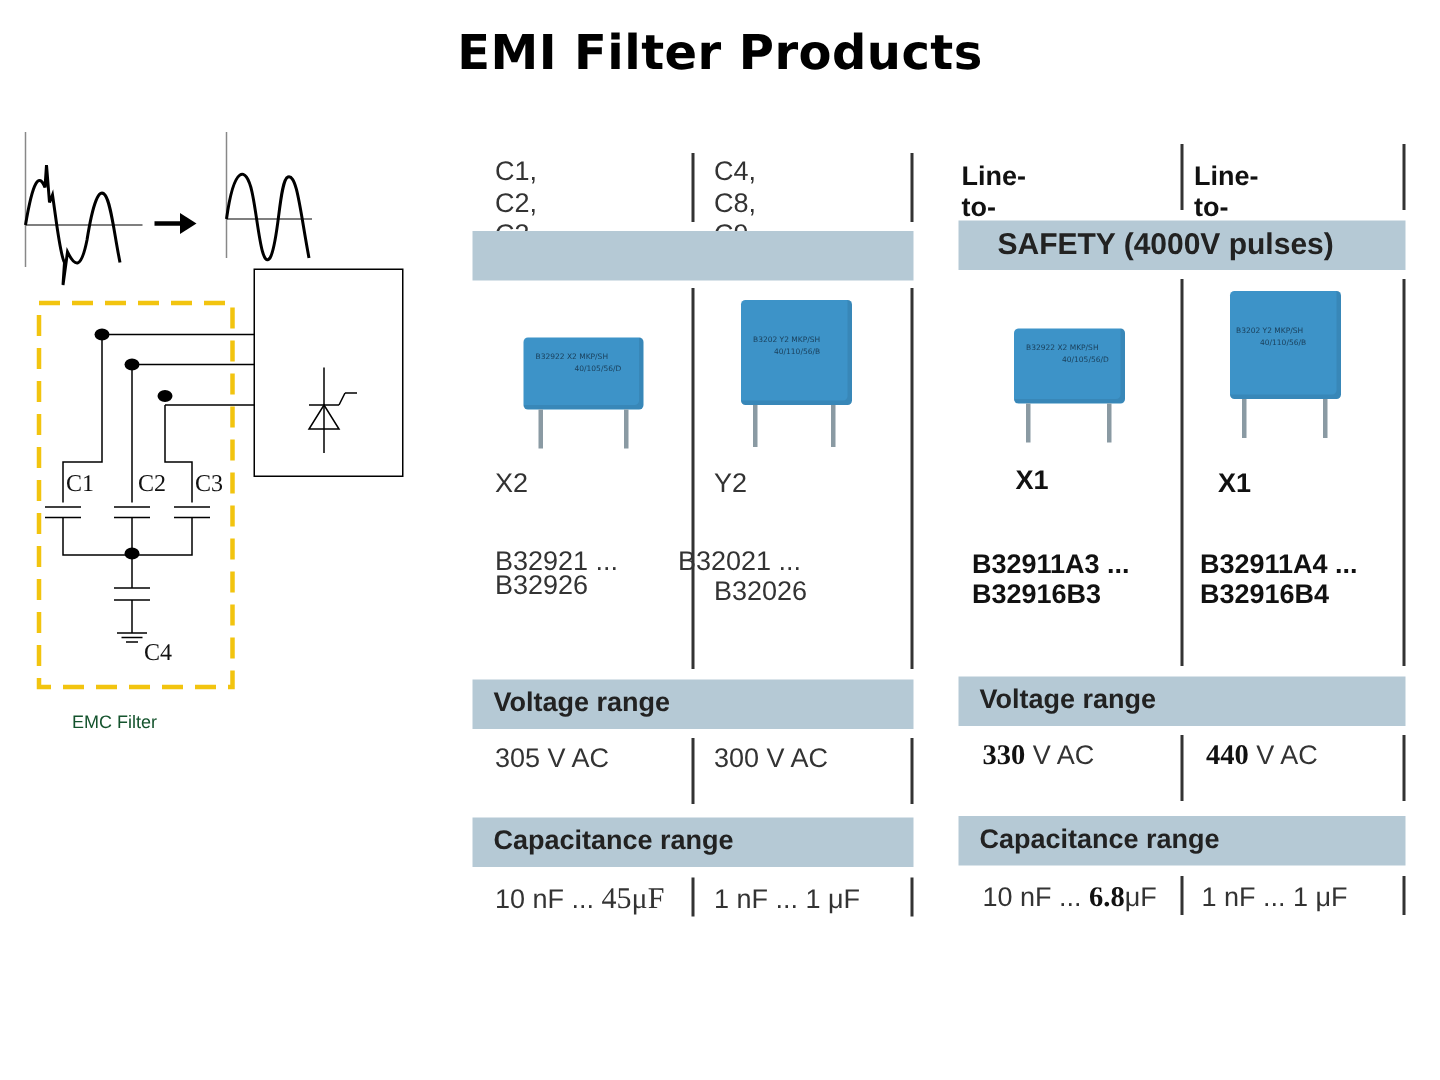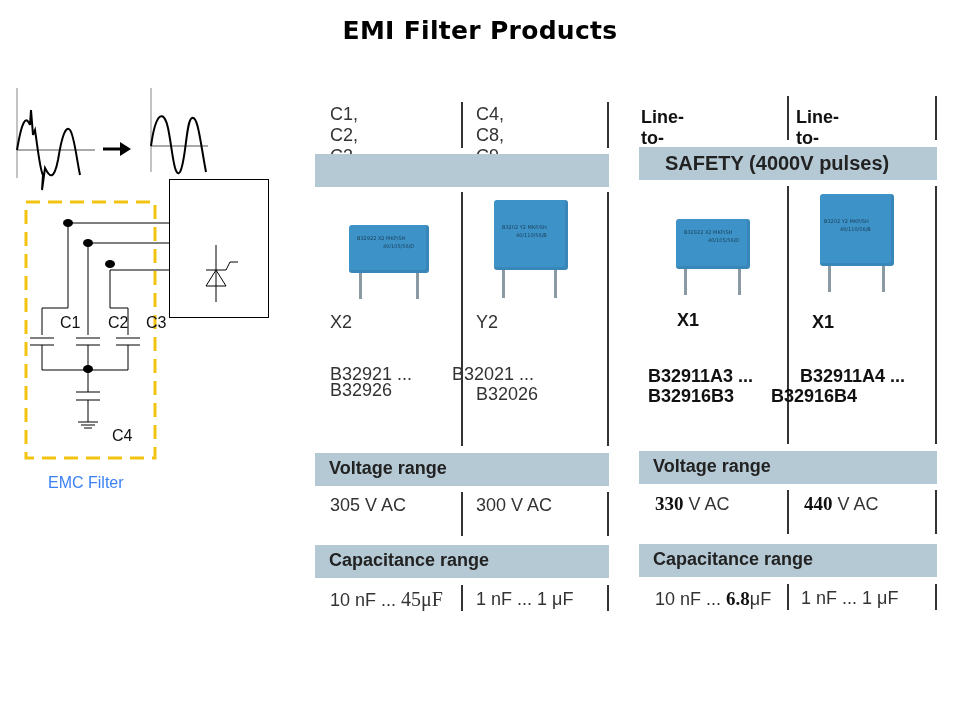--- a/index.html
+++ b/index.html
@@ -1,22 +1,22 @@
 <!DOCTYPE html>
 <html><head>
 <meta charset="utf-8">
 <style>
   html, body { margin: 0; padding: 0; background: #ffffff; }
   body { width: 960px; height: 720px; position: relative; overflow: hidden; font-family: "DejaVu Sans", sans-serif; }
-  .title { position: absolute; top: 16px; left: 0; width: 960px; text-align: center; font-family: "DejaVu Sans", sans-serif; font-weight: bold; font-size: 25px; color: #000; letter-spacing: 0.3px; }
+  .title { position: absolute; top: 16px; left: 0; width: 960px; text-align: center; font-family: "DejaVu Sans", sans-serif; font-weight: bold; font-size: 32px; color: #000; letter-spacing: 0.3px; }
   .diagram { position: absolute; left: 0; top: 80px; width: 290px; height: 430px; }
   .diagram svg { position: absolute; left: 0; top: 0; }
   .conv-label { position: absolute; left: 170px; top: 106px; width: 98px; text-align: center; font-family: "Liberation Sans", sans-serif; font-size: 15px; line-height: 22px; color: #222; }
-  .cap-lbl { position: absolute; font-family: Liberation Sans, sans-serif; font-size: 16px; color: #111; margin-left: 16px; }
-  .emc-label { position: absolute; left: 48px; top: 394px; font-family: "Liberation Sans", sans-serif; font-size: 16px; color: #3b82f6; }
+  .cap-lbl { position: absolute; font-family: Liberation Serif, serif; font-size: 16px; color: #111; }
+  .emc-label { position: absolute; left: 48px; top: 394px; font-family: "Liberation Sans", sans-serif; font-size: 12px; color: #14532d; }
 
   .table { position: absolute; font-family: "Liberation Sans", sans-serif; color: #333; }
   .hdr { position: absolute; font-size: 18px; color: #333; }
   .hdr.bold { font-weight: bold; color: #111; font-size: 18px; }
   .vline { position: absolute; width: 2px; background: #333; }
   .band { position: absolute; background: #b5c9d5; height: 33px; }
   .band-text { position: absolute; left: 14px; top: 5px; font-weight: bold; font-size: 18px; color: #222; white-space: nowrap; }
   .band-text.safety { left: 26px; font-size: 20px; }
   .cell { position: absolute; font-size: 18px; color: #333; white-space: nowrap; line-height: 21px; }
   .cell.bold { font-weight: bold; color: #111; }
@@ -181,21 +181,21 @@
     <div class="leg" style="left:62px;top:72px;height:26px"></div>
     <div class="print" style="left:4px;top:24px">B3202 Y2 MKP/SH</div>
     <div class="print" style="left:20px;top:32px">40/110/56/B</div>
   </div>
 
   <div class="cell bold" style="left:677px;top:310px">X1</div>
   <div class="cell bold" style="left:812px;top:312px">X1</div>
   <div class="cell bold" style="left:648px;top:366px">B32911A3 ...</div>
   <div class="cell bold" style="left:648px;top:386px">B32916B3</div>
   <div class="cell bold" style="left:800px;top:366px">B32911A4 ...</div>
-  <div class="cell bold" style="left:771px;top:386px">B32916B4</div>
+  <div class="cell bold" style="left:800px;top:386px">B32916B4</div>
 
   <div class="band" style="left:639px;top:451px;width:298px">
     <div class="band-text">Voltage range</div>
   </div>
   <div class="cell" style="left:655px;top:493px">
     <span class="big">330</span><span> V AC</span>
   </div>
   <div class="cell" style="left:804px;top:493px">
     <span class="big">440</span><span> V AC</span>
   </div>

